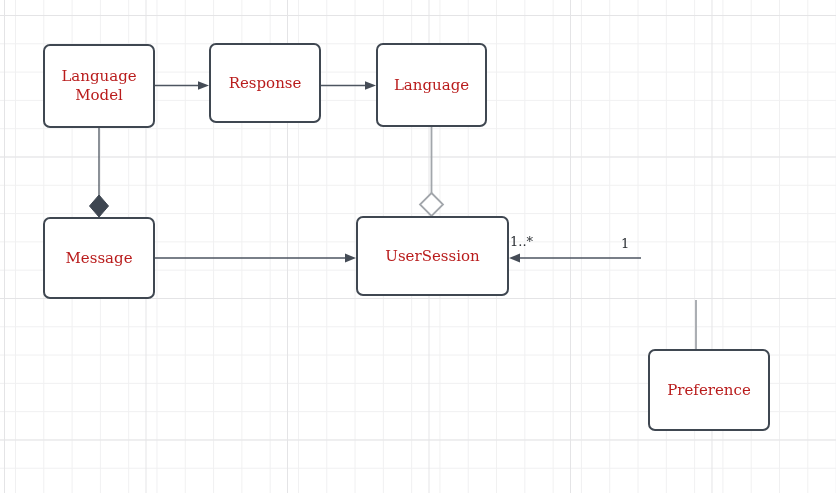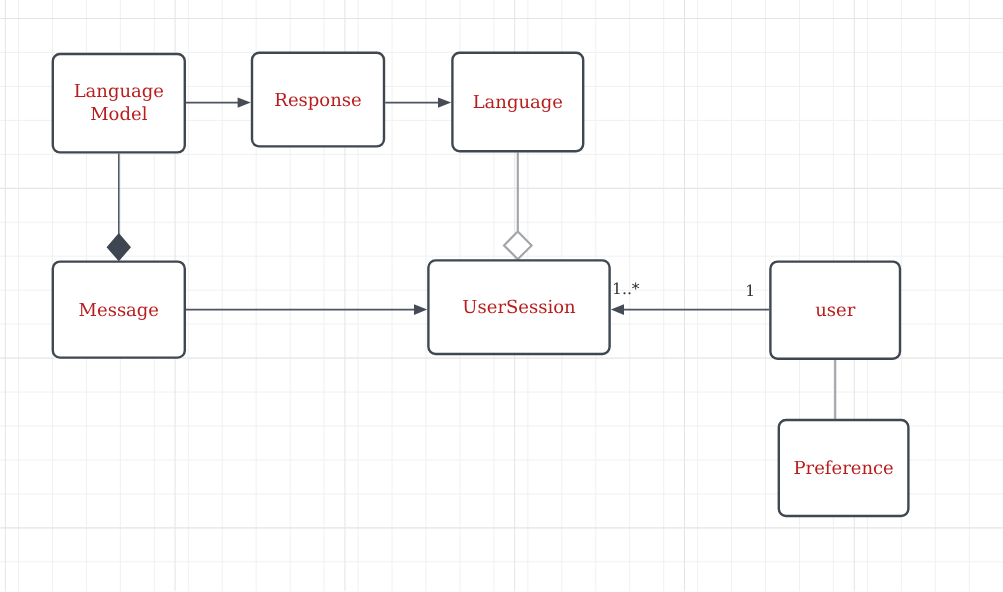--- a/index.html
+++ b/index.html
@@ -84,24 +84,21 @@
   </div>
 
   <div class="node" style="left:43px;top:217px;width:112px;height:82px">
     <span class="node-label">Message</span>
   </div>
 
   <div class="node" style="left:356px;top:216px;width:153px;height:80px">
     <span class="node-label">UserSession</span>
   </div>
 
-  <div class="node" style="left:641px;top:217px;width:110px;height:83px">
-    <span class="node-label">user</span>
-  </div>
 
-  <div class="node" style="left:648px;top:349px;width:110px;height:82px">
+  <div class="node" style="left:648px;top:349px;width:122px;height:82px">
     <span class="node-label">Preference</span>
   </div>
 
   <span class="edge-label" style="left:510px;top:234px">1..*</span>
   <span class="edge-label" style="left:621px;top:236px">1</span>
 
 </div>
 
 </body></html>

